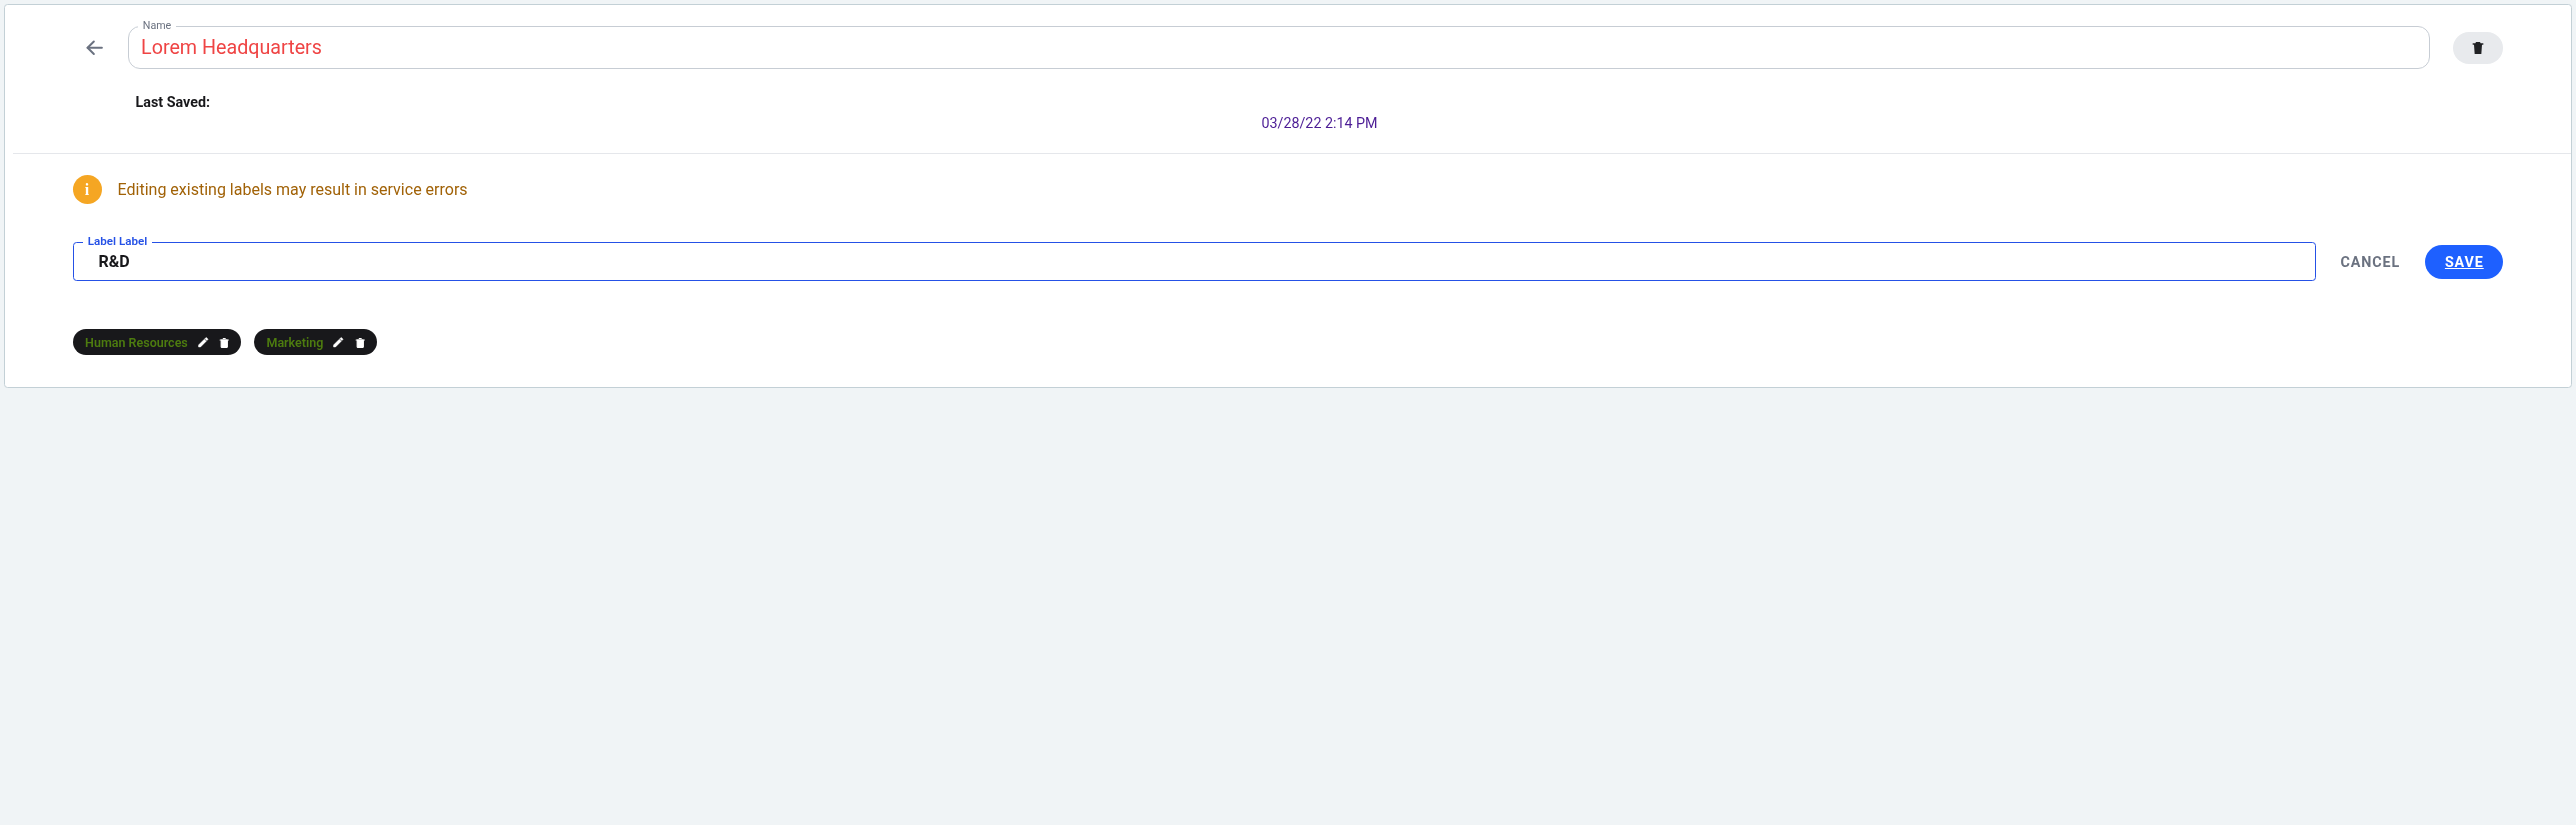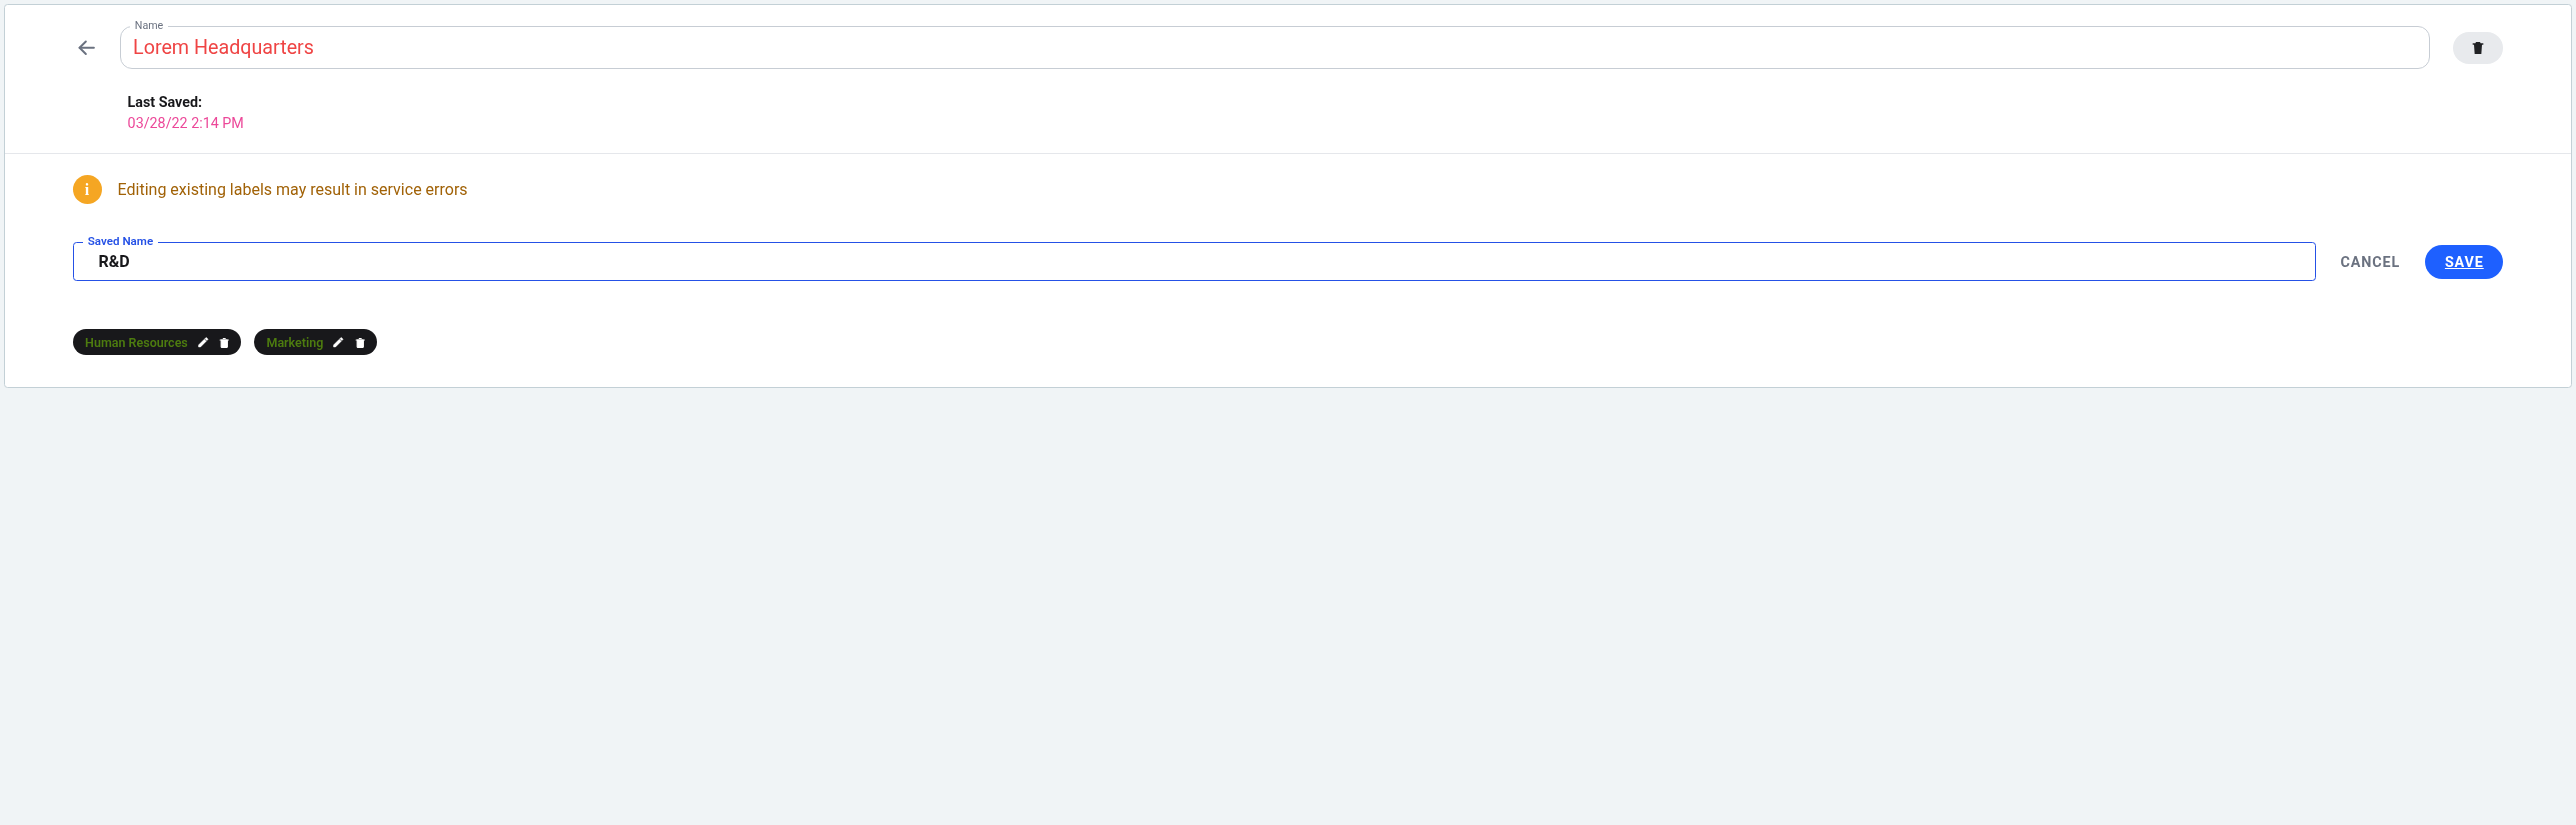--- a/index.html
+++ b/index.html
@@ -41,20 +41,21 @@
       display: flex;
       align-items: center;
       justify-content: center;
       font-size: 14.3px;
       font-weight: 500;
       cursor: pointer;
     }
     .section-header {
       padding: 21.5px 68px 21.5px 68px;
       border-bottom: 0.9px solid #e5e7eb;
+      margin-left: 8px;
     }
     .name-row {
       display: flex;
       align-items: center;
       gap: 18px;
     }
     .back-btn {
       width: 29px; height: 29px;
       display: flex; align-items: center; justify-content: center;
       cursor: pointer;
@@ -100,21 +101,22 @@
       margin-left: 55px;
     }
     .saved-label {
       font-size: 14.3px;
       font-weight: 700;
       color: #18181b;
     }
     .saved-time {
       margin-top: 5.4px;
       font-size: 14.3px;
-      color: #ec4899;
+      color: #4c1d95;
+      text-align: center;
     }
     .section-body {
       padding: 21.5px 68px 32px 68px;
     }
     .warn-row {
       display: flex;
       align-items: center;
       gap: 16px;
       margin-bottom: 38px;
     }
@@ -236,21 +238,21 @@
 
   <div class="section-body">
 
     <div class="warn-row">
       <div class="warn-badge">i</div>
       <div class="warn-text">Editing existing labels may result in service errors</div>
     </div>
 
     <div class="edit-row">
       <div class="label-field-wrap">
-        <span class="field-label">Saved Name</span>
+        <span class="field-label">Label Label</span>
         <input class="label-input" type="text" value="R&amp;D" style="">
       </div>
       <div class="cancel-btn">CANCEL</div>
       <div class="save-btn">SAVE</div>
     </div>
 
     <div class="chips-row">
 
       <div class="chip">
         <span>Human Resources</span>

